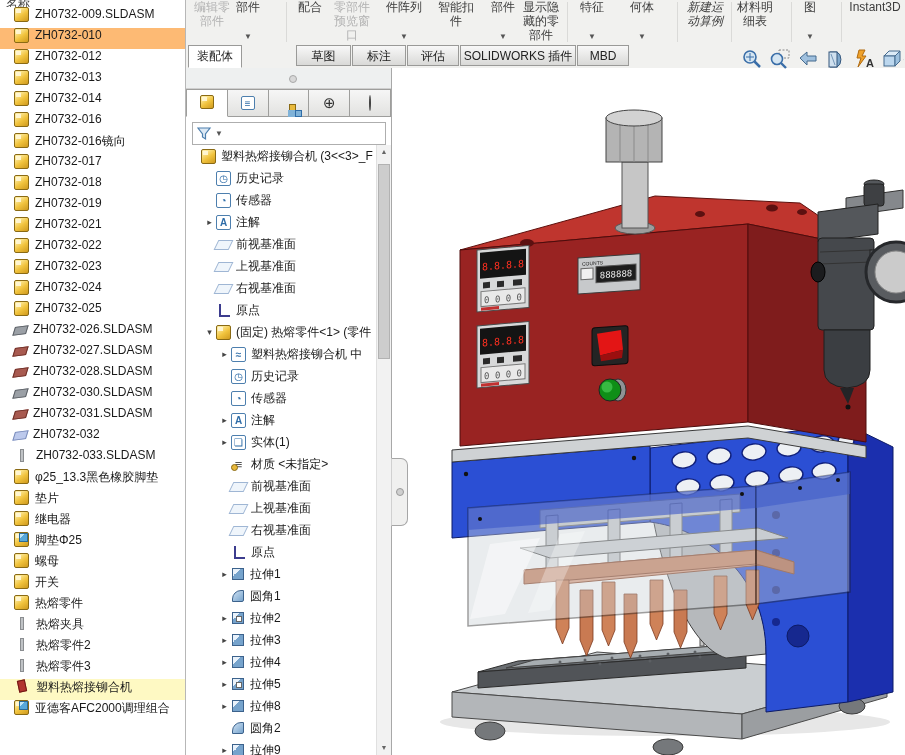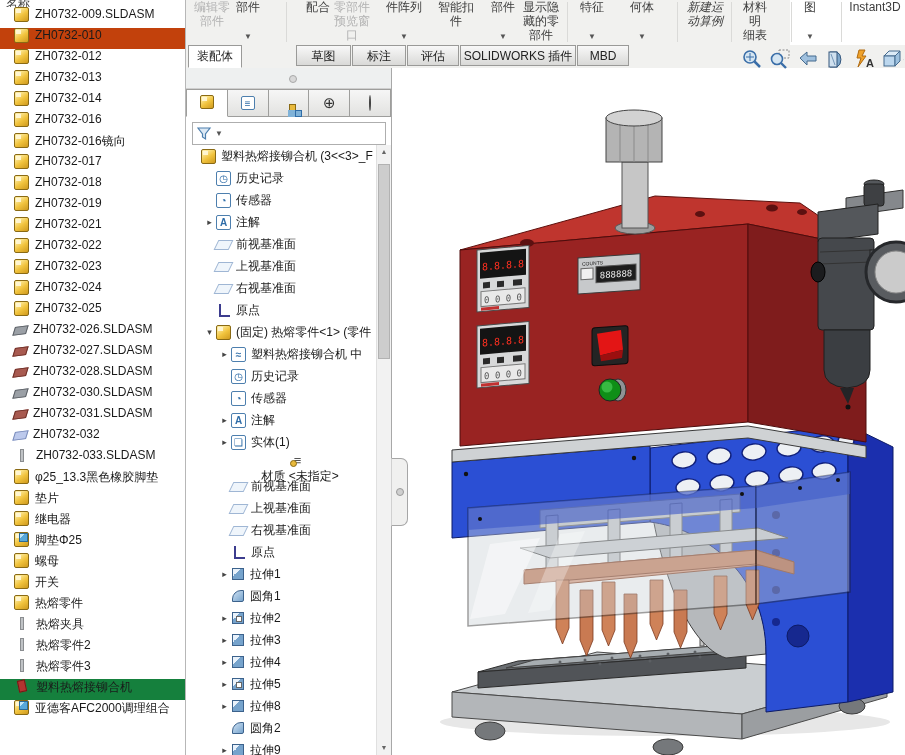--- a/index.html
+++ b/index.html
@@ -4,22 +4,22 @@
 <style>
   html,body{margin:0;padding:0;background:#fff;}
   #app{position:relative;width:905px;height:755px;overflow:hidden;
        font-family:"Liberation Sans","DejaVu Sans",sans-serif;font-size:12px;color:#1a1a1a;
        background:#fff;user-select:none;}
   
   #filePanel{position:absolute;left:0;top:0;width:185px;height:755px;background:#fff;
              border-right:1px solid #b7b7b7;overflow:hidden;}
   #fileHeader{height:10px;overflow:hidden;color:#444;padding-left:6px;line-height:14px;margin-top:-3px;}
   .frow{height:21px;display:flex;padding-left:14px;white-space:nowrap;}
-  .frow.sel-blue{background:#c2410c;}
-  .frow.sel-gray{background:#15803d;}
+  .frow.sel-blue{background:#fdba74;}
+  .frow.sel-gray{background:#fef9c3;}
   .frow .lbl{margin-left:6px;}
   
   .ti{width:15px;height:15px;flex:none;position:relative;display:inline-block;box-sizing:border-box;}
   .ti-asm,.ti-asmblue,.ti-part{background:linear-gradient(145deg,#fdeb9e 15%,#f1c33d 55%,#cf9a1e);
       border:1px solid #8a6a14;border-radius:2px;}
   .ti-asm::after,.ti-asmblue::after,.ti-part::after{content:"";position:absolute;left:1px;top:1px;width:5px;height:4px;
       background:#fff7d8;opacity:.9;}
   .ti-asmblue::before{content:"";position:absolute;right:0px;top:0px;width:7px;height:7px;
       background:linear-gradient(135deg,#bfe4f5 30%,#58a8d8 30%);border:1px solid #2a6a96;z-index:2;}
   .ti-pgray,.ti-pred,.ti-pblue{width:13px;height:9px;margin-top:4px;border:1px solid #5c6066;
@@ -36,21 +36,21 @@
   .ti-material::before{content:"";position:absolute;left:0;bottom:1px;width:5px;height:5px;border-radius:50%;background:#e8b93c;border:1px solid #8a6a14;}
   .ti-plane{border:1px solid #9fb6d4;background:rgba(190,214,238,.25);height:10px;margin-top:2px;transform:skewX(-26deg);}
   .ti-origin::before{content:"";position:absolute;left:3px;top:1px;width:2px;height:12px;background:#3c3c8e;}
   .ti-origin::after{content:"";position:absolute;left:3px;bottom:1px;width:11px;height:2px;background:#3c3c8e;}
   .ti-boss,.ti-cut{width:12px;height:12px;margin:1px;background:linear-gradient(135deg,#e9f2fb 35%,#76a3cc 35%);
       border:1px solid #3c628c;}
   .ti-cut::after{content:"";position:absolute;left:3px;top:3px;width:4px;height:4px;background:#fff;border:1px solid #666;}
   .ti-fillet{width:12px;height:12px;margin:1px;background:linear-gradient(135deg,#cfe2f4,#76a3cc);
       border:1px solid #3c628c;border-radius:9px 0 2px 0;}
   
-  #ribbon{position:absolute;left:186px;top:0;width:604px;height:45px;background:#f1f1ef;border-bottom:1px solid #d0d0ce;}
+  #ribbon{position:absolute;left:186px;top:0;width:719px;height:45px;background:#f1f1ef;border-bottom:1px solid #d0d0ce;}
   .rbtn{position:absolute;top:0;transform:translateX(-50%);text-align:center;line-height:14px;color:#3d3d3d;cursor:default;}
   .rbtn.dis{color:#b2b2b2;}
   .rcaret{position:absolute;top:30px;left:50%;transform:translateX(-50%);font-size:8px;color:#555;}
   .rsep{position:absolute;top:2px;width:1px;height:40px;background:#dadad8;}
   
   #tabStrip{position:absolute;left:186px;top:45px;width:719px;height:23px;background:#f1f1ef;}
   .tab{position:absolute;top:0;height:21px;line-height:21px;text-align:center;
        border:1px solid #9a9a98;background:linear-gradient(#f8f8f8,#d9d9d7);font-size:12px;color:#222;box-sizing:border-box;}
   .tab.active{background:#fff;border-bottom:1px solid #fff;height:23px;}
   
@@ -240,21 +240,21 @@
 
   <div id="ribbon">
       <div class="rbtn dis" style="left: 26px;">
         <div>编辑零</div>
         <div>部件</div>
       </div>
       <div class="rbtn" style="left: 62px;">
         <div>部件</div>
         <div class="rcaret">▼</div>
       </div>
-      <div class="rbtn" style="left: 120px; padding-left: 24px;">
+      <div class="rbtn" style="left: 112px; padding-left: 24px;">
         <div>配合</div>
       </div>
       <div class="rbtn dis" style="left: 166px;">
         <div>零部件</div>
         <div>预览窗</div>
         <div>口</div>
       </div>
       <div class="rbtn" style="left: 218px;">
         <div>件阵列</div>
         <div class="rcaret">▼</div>
@@ -632,21 +632,21 @@
         <div class="trow" style="padding-left: 32px;">
           <span class="arrow">▸</span>
           <span class="ti ti-box" data-glyph="A"></span>
           <span class="lbl">注解</span>
         </div>
         <div class="trow" style="padding-left: 32px;">
           <span class="arrow">▸</span>
           <span class="ti ti-box" data-glyph="❏"></span>
           <span class="lbl">实体(1)</span>
         </div>
-        <div class="trow" style="padding-left: 32px; flex-direction: column;">
+        <div class="trow" style="padding-left: 32px;">
           <span class="arrow"></span>
           <span class="ti ti-material"></span>
           <span class="lbl">材质 &lt;未指定&gt;</span>
         </div>
         <div class="trow" style="padding-left: 32px;">
           <span class="arrow"></span>
           <span class="ti ti-plane"></span>
           <span class="lbl">前视基准面</span>
         </div>
         <div class="trow" style="padding-left: 32px;">

